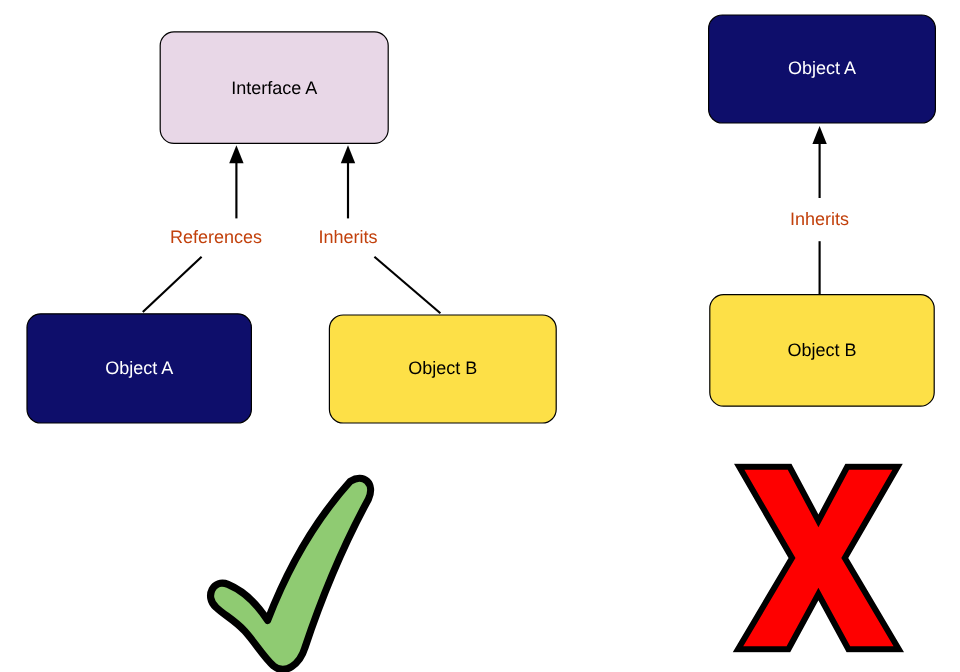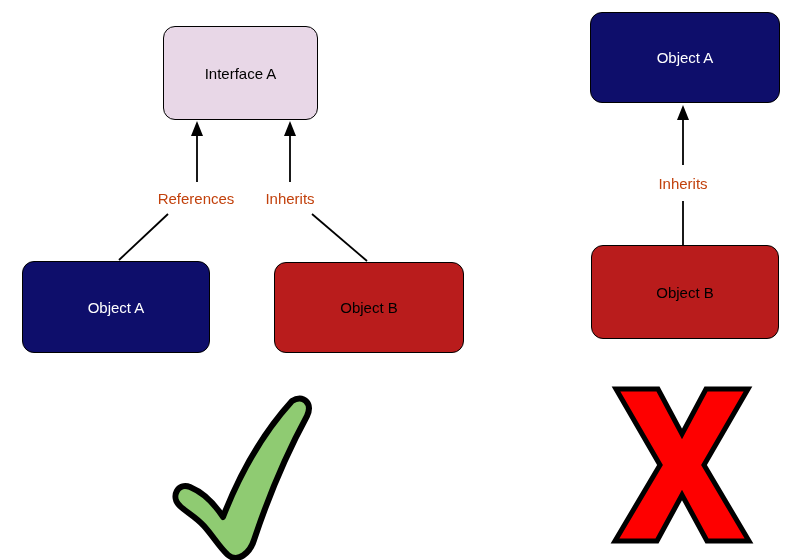--- a/index.html
+++ b/index.html
@@ -37,21 +37,21 @@
     display: flex;
     align-items: center;
     justify-content: center;
     font-size: 15px;
     color: #000000;
     box-sizing: border-box;
     text-align: center;
   }
   .node.lavender { background: #E8D7E7; }
   .node.navy     { background: #0E0E6B; color: #ffffff; }
-  .node.yellow   { background: #b91c1c; }
+  .node.yellow   { background: #fde047; }
   .edge-label {
     position: absolute;
     transform: translate(-50%, -50%);
     font-size: 15px;
     color: #c2410c;
     background: #ffffff;
     padding: 0 2px;
     white-space: nowrap;
   }
   .verdict-icon {
@@ -77,41 +77,41 @@
       <line class="edge-line" x1="312" y1="214" x2="367" y2="261"></line>
     </g>
 
     <g>
       <polygon class="arrow-head" points="683,105 677,120 689,120"></polygon>
       <line class="edge-line" x1="683" y1="119" x2="683" y2="165"></line>
       <line class="edge-line" x1="683" y1="201" x2="683" y2="245"></line>
     </g>
   </svg>
 
-  <div class="node lavender" style="left:163px; top:26px; width:155px; height:94px;">
+  <div class="node lavender" style="left:133px; top:26px; width:191px; height:94px;">
     <span>Interface A</span>
   </div>
 
   <div class="node navy" style="left:22px; top:261px; width:188px; height:92px;">
     <span>Object A</span>
   </div>
 
   <div class="node yellow" style="left:274px; top:262px; width:190px; height:91px;">
     <span>Object B</span>
   </div>
 
   <div class="node navy" style="left:590px; top:12px; width:190px; height:91px;">
     <span>Object A</span>
   </div>
 
   <div class="node yellow" style="left:591px; top:245px; width:188px; height:94px;">
     <span>Object B</span>
   </div>
 
-  <div class="edge-label" style="left:196px; top:198px;text-align:center;">References</div>
+  <div class="edge-label" style="left:180px; top:198px;text-align:center;">References</div>
   <div class="edge-label" style="left:290px; top:198px;">Inherits</div>
   <div class="edge-label" style="left:683px; top:183px;">Inherits</div>
 
   <svg class="verdict-icon" style="left:170px; top:393px;" width="150" height="167" viewBox="0 0 150 167" aria-hidden="true">
     <path d="M 122 8
              C 133 1 143 10 137 23
              C 118 58 98 105 84 147
              C 80 160 68 170 58 162
              C 50 155 43 143 34 133
              C 26 124 16 119 10 113

